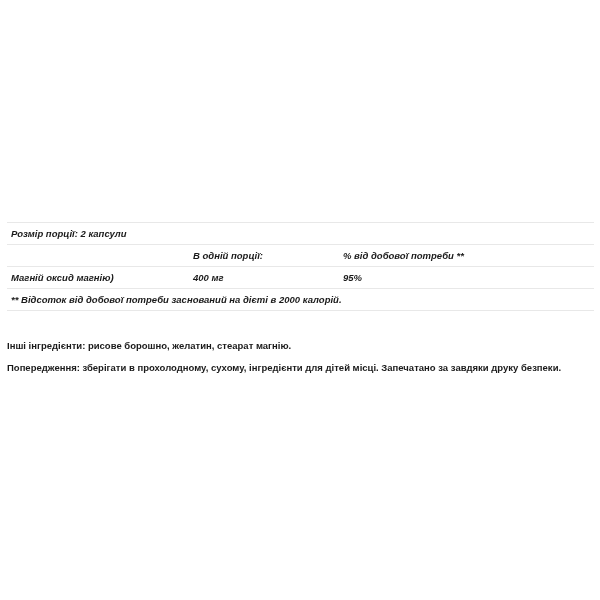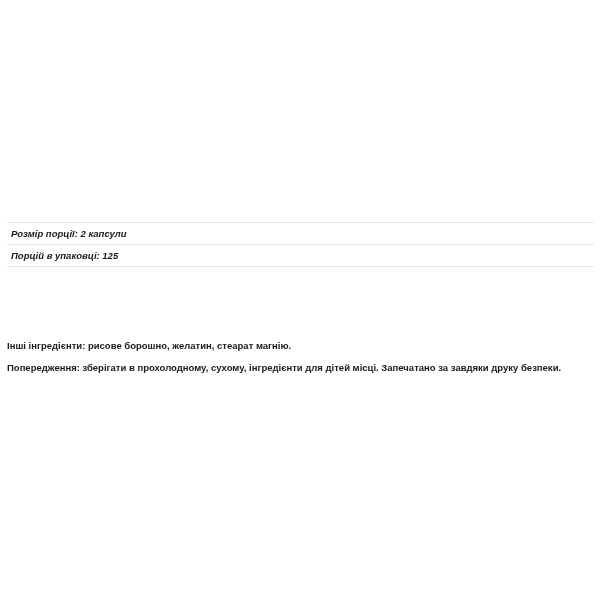--- a/index.html
+++ b/index.html
@@ -67,20 +67,30 @@
     <colgroup>
       <col class="c1">
         <col class="c2">
         <col class="c3">
     </colgroup>
     <tbody>
         <tr>
       <td colspan="3">Розмір порції: 2 капсули</td>
     </tr>
     <tr>
-      <td colspan="3">Порцій в упаковці: 125</td>
+      <td></td>
+      <td>В одній порції:</td>
+      <td>% від добової потреби **</td>
+    </tr>
+    <tr>
+      <td>Магній оксид магнію)</td>
+      <td>400 мг</td>
+      <td>95%</td>
+    </tr>
+    <tr>
+      <td colspan="3">** Відсоток від добової потреби заснований на дієті в 2000 калорій.</td>
     </tr>
   </tbody>
     </table>
 </div>
 
 <p class="para p-ingredients">Інші інгредієнти: рисове борошно, желатин, стеарат магнію.</p>
 <p class="para p-warning">Попередження: зберігати в прохолодному, сухому, інгредієнти для дітей місці. Запечатано за завдяки друку безпеки.</p>
 
 </body></html>

